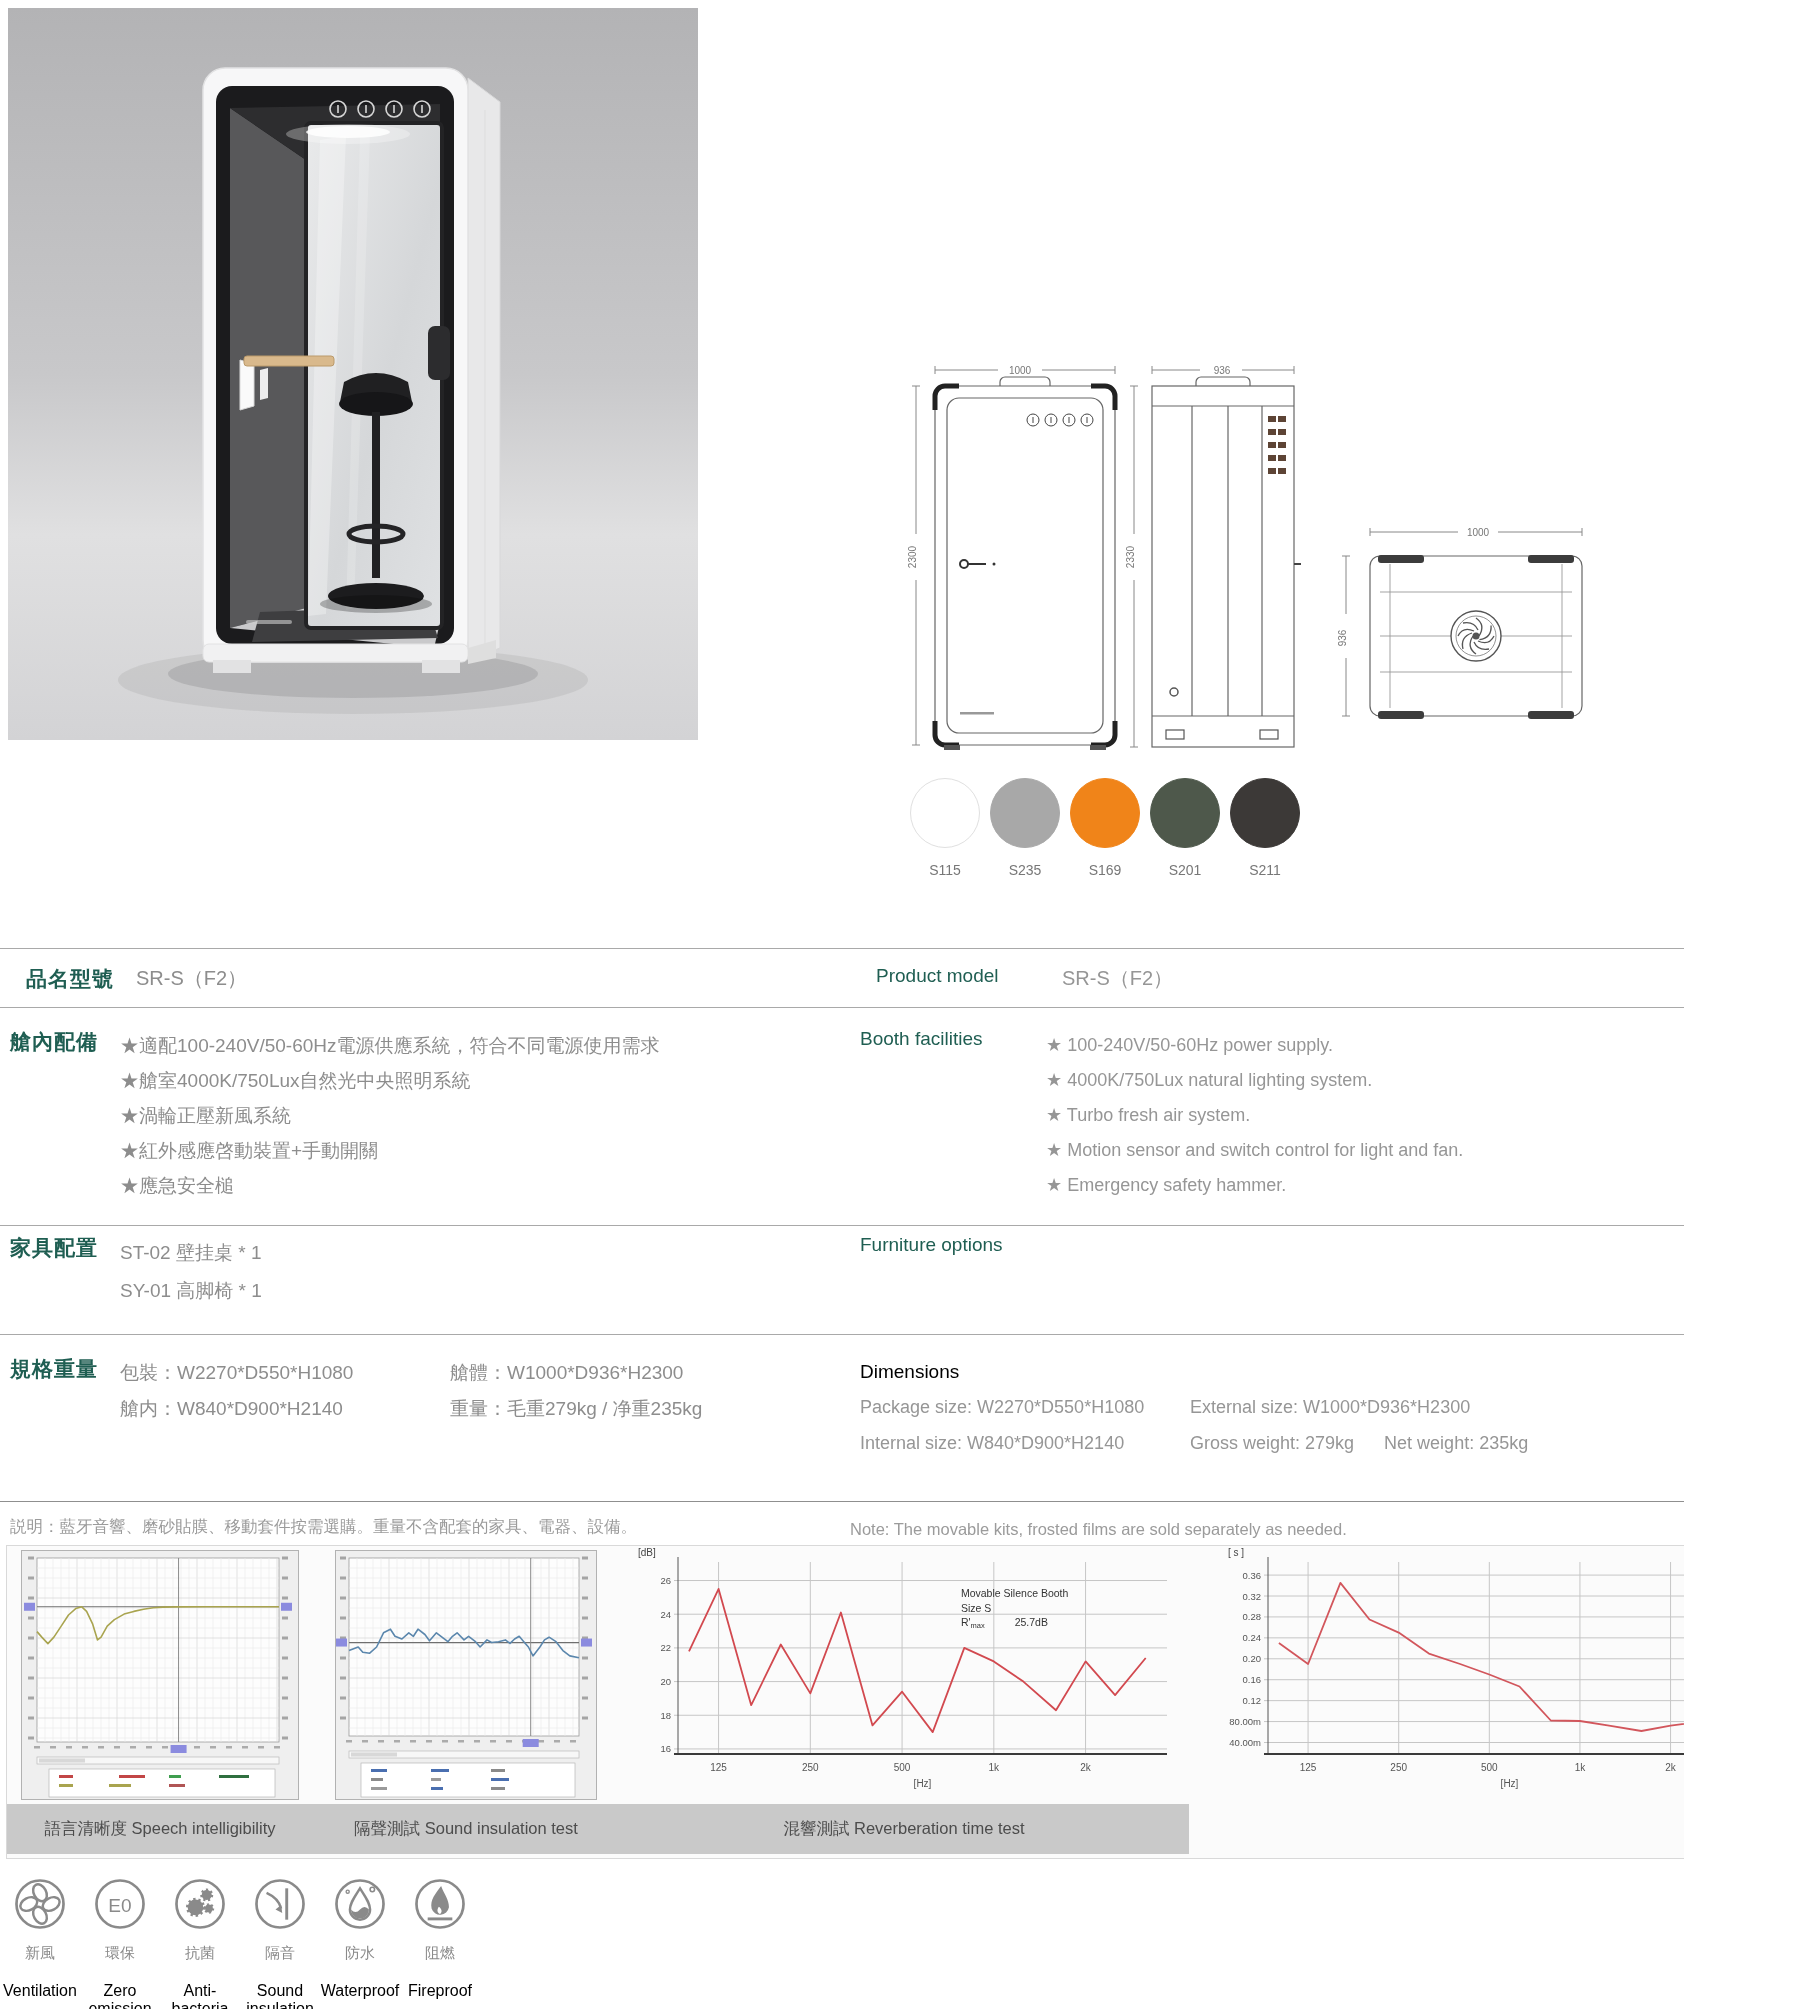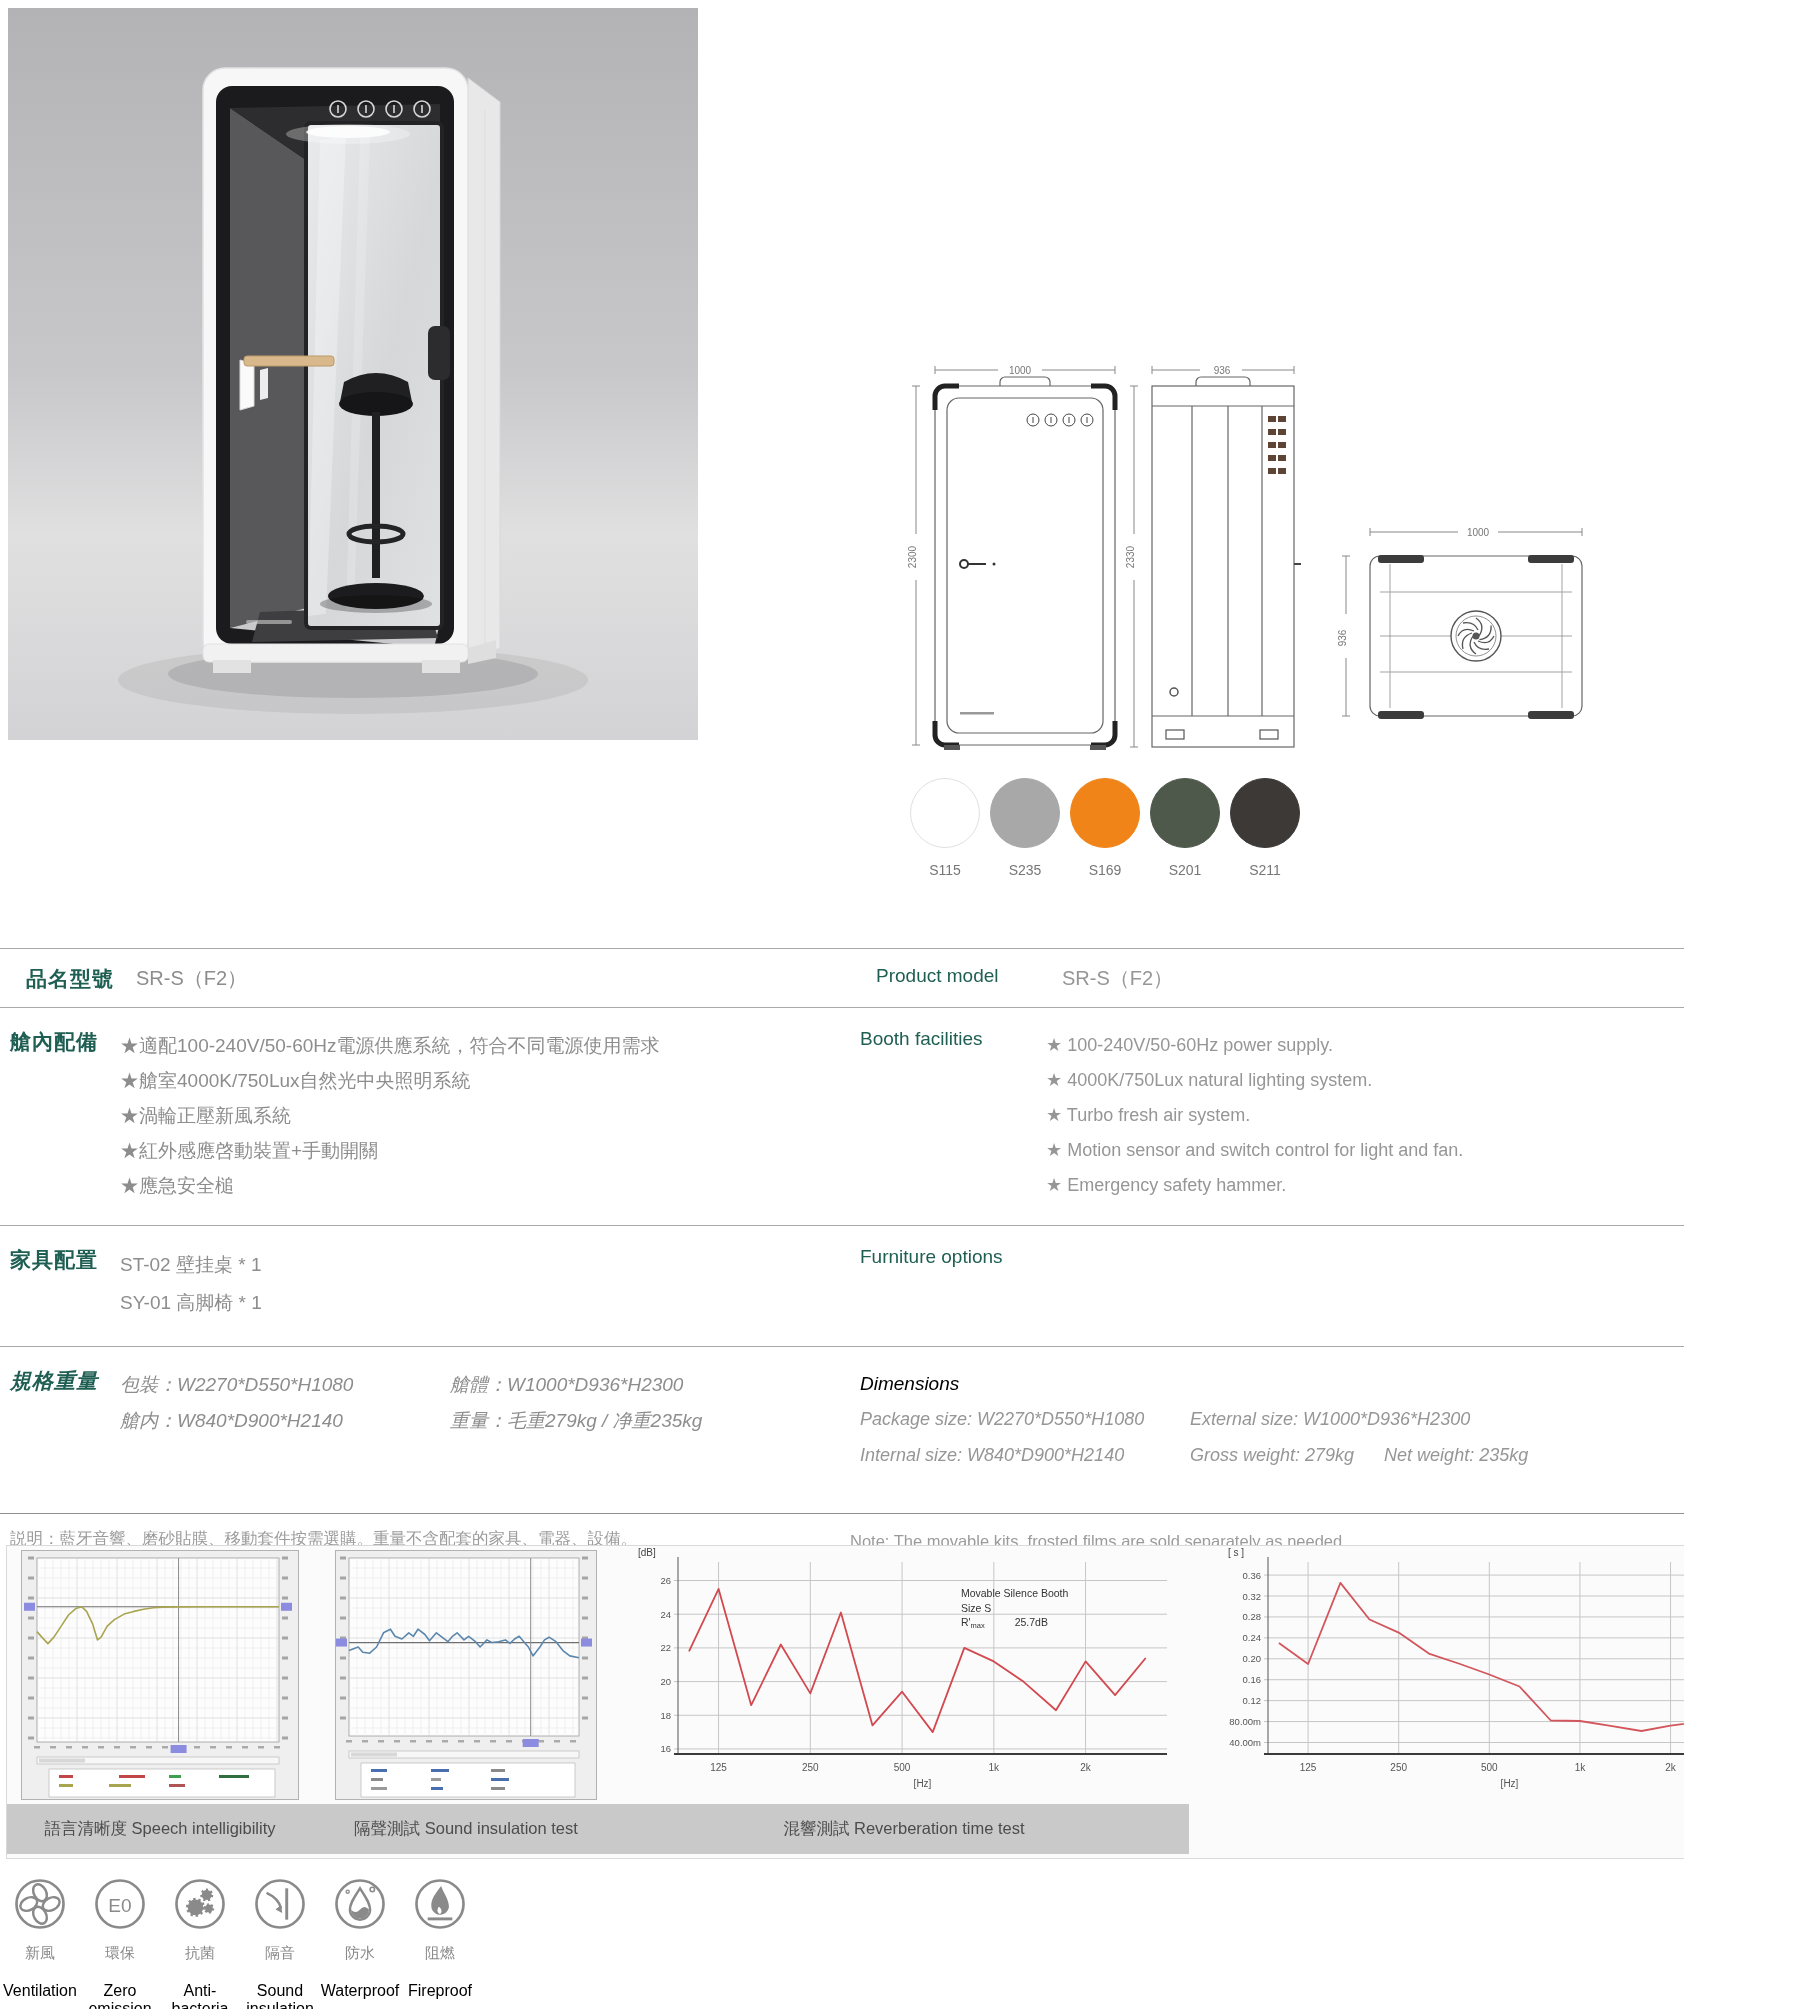--- a/index.html
+++ b/index.html
@@ -19,23 +19,23 @@
   .spec-row{border-top:1px solid #a9a9a9;display:flex;}
   .zh-label{width:96px;margin-left:10px;flex:0 0 auto;font-size:21px;font-weight:bold;color:#1f5e52;letter-spacing:1px;}
   .zh-body{flex:0 0 auto;width:730px;margin-left:14px;font-size:19px;color:#8d8d8d;}
   .en-block{flex:1;margin-left:10px;display:flex;}
   .en-label{width:186px;flex:0 0 auto;font-size:19px;color:#1f5e52;}
   .en-body{flex:1;font-size:18px;color:#969696;}
   .row-model{padding:16px 0 14px 16px;}
   .row-model .zh-body,.row-model .en-body{font-size:20px;}
   .row-facilities{padding:20px 0 22px 0;}
   .row-facilities .zh-body div, .row-facilities .en-body div{line-height:35px;}
-  .row-furniture{padding:20px 0 24px 0;}
+  .row-furniture{padding:8px 0 24px 0;}
   .row-furniture .zh-body div,.row-furniture .en-body div{line-height:38px;}
-  .row-dims{padding:20px 0 40px 0;font-style:italic;}
+  .row-dims{padding:20px 0 40px 0;}
   .dims-line{line-height:36px;}
   .dims-col{display:inline-block;width:330px;}
   .dims-col-en{display:inline-block;width:300px;}
   .dims-gap{display:inline-block;width:30px;}
   .en-dims-label{font-size:19px;color:#000000;line-height:34px;}
   .row-note{border-top:1px solid #8f8f8f;padding:14px 0 40px 0;}
   .note-zh{width:830px;flex:0 0 auto;margin-left:10px;font-size:16.5px;color:#9b9b9b;}
   .note-en{flex:1;margin-left:10px;font-size:16.5px;color:#9b9b9b;line-height:26px;}
   
   .charts{position:absolute;left:6px;top:1545px;width:1784px;height:312px;background:#fbfbfb;

